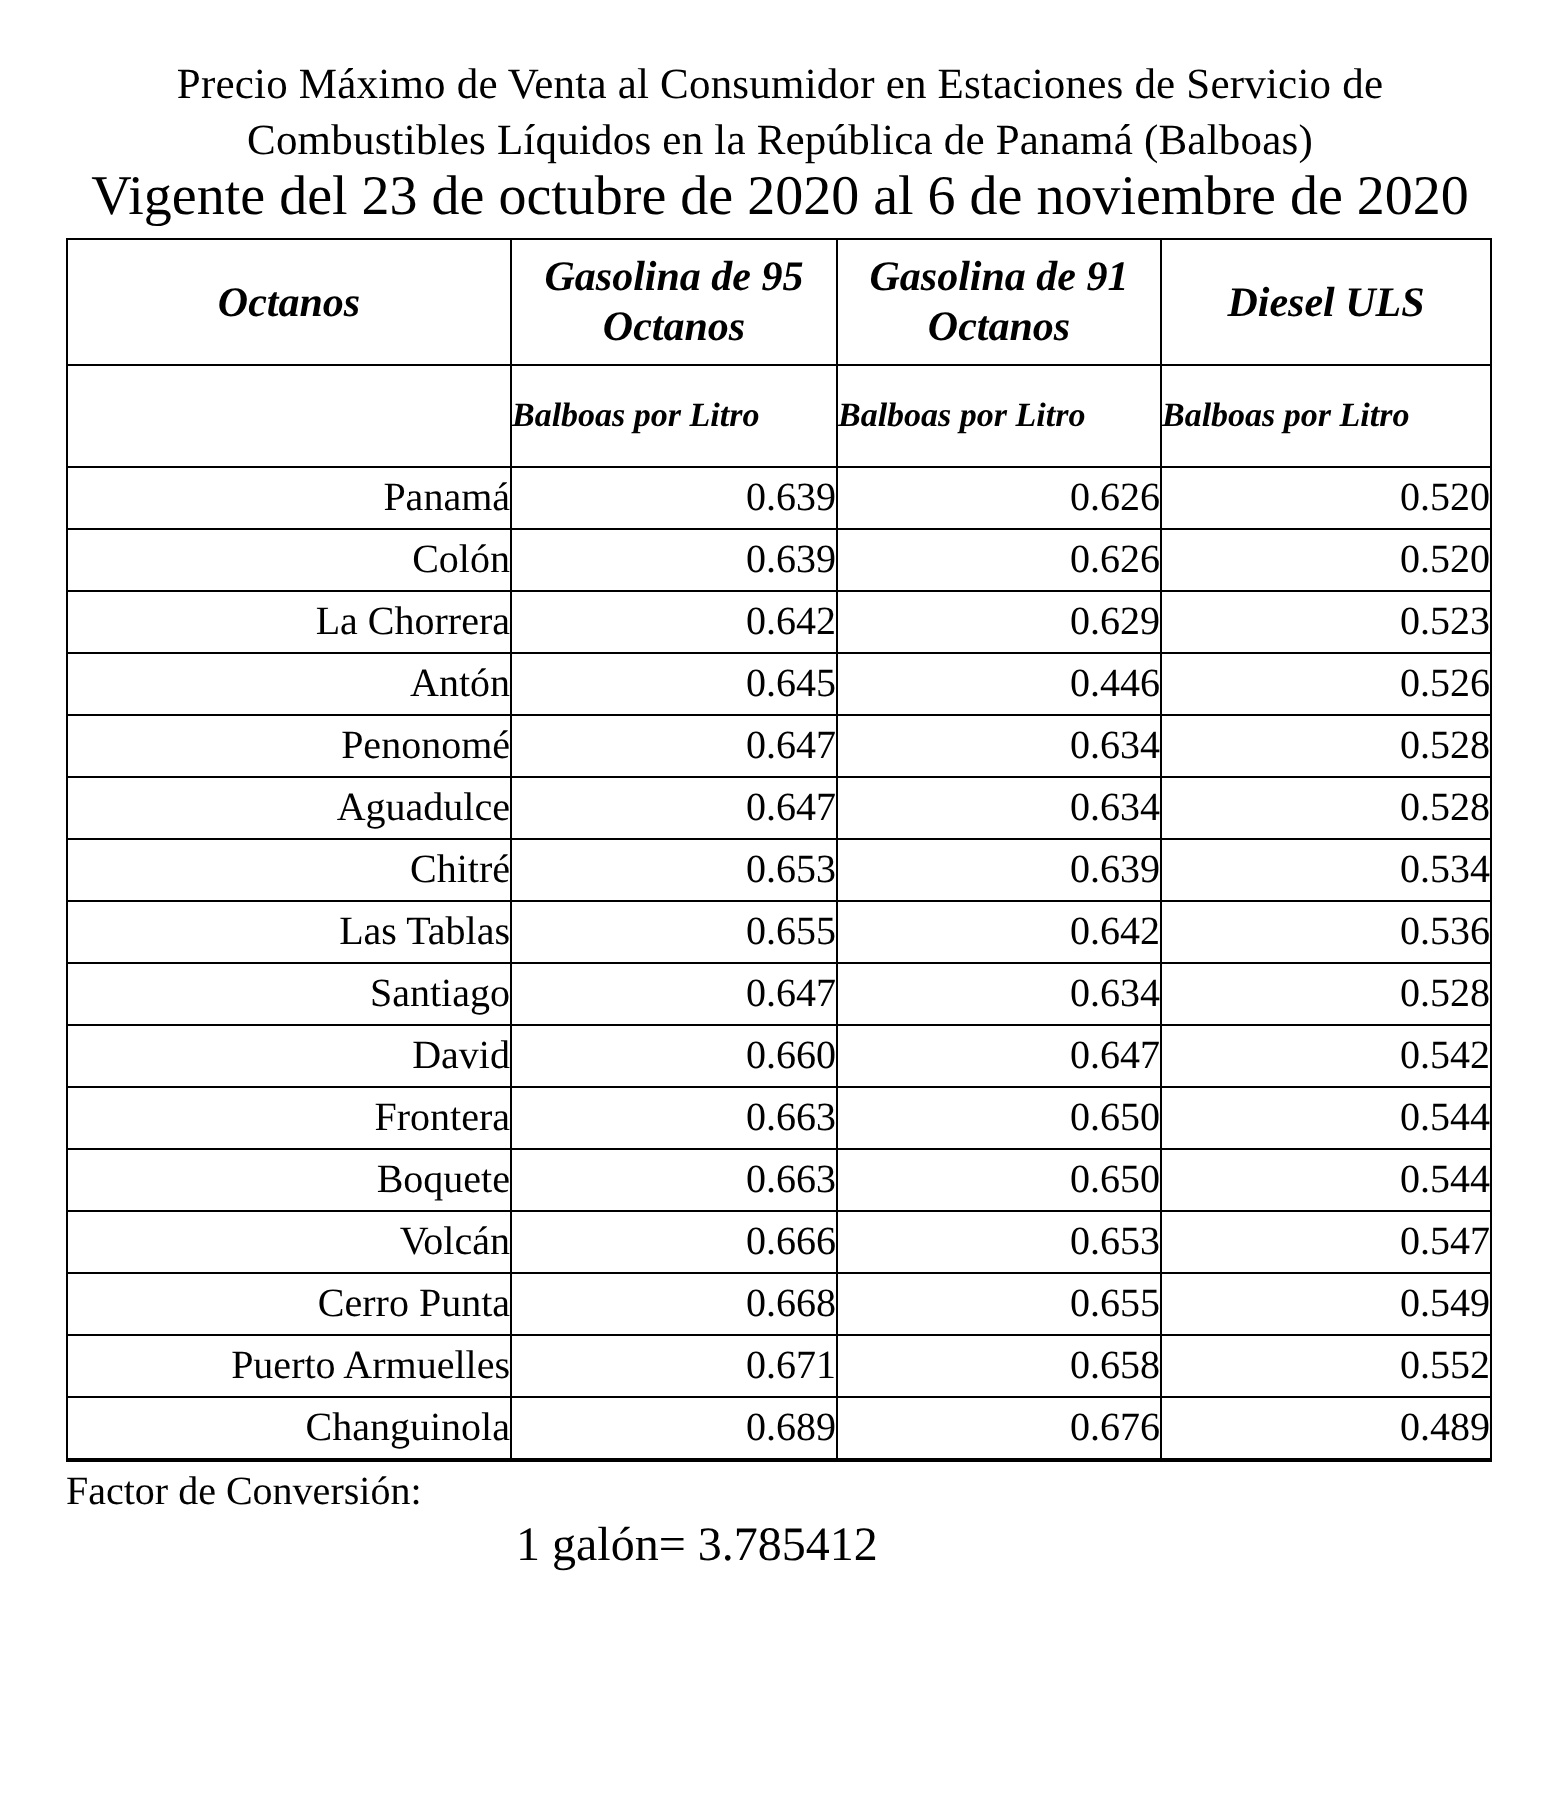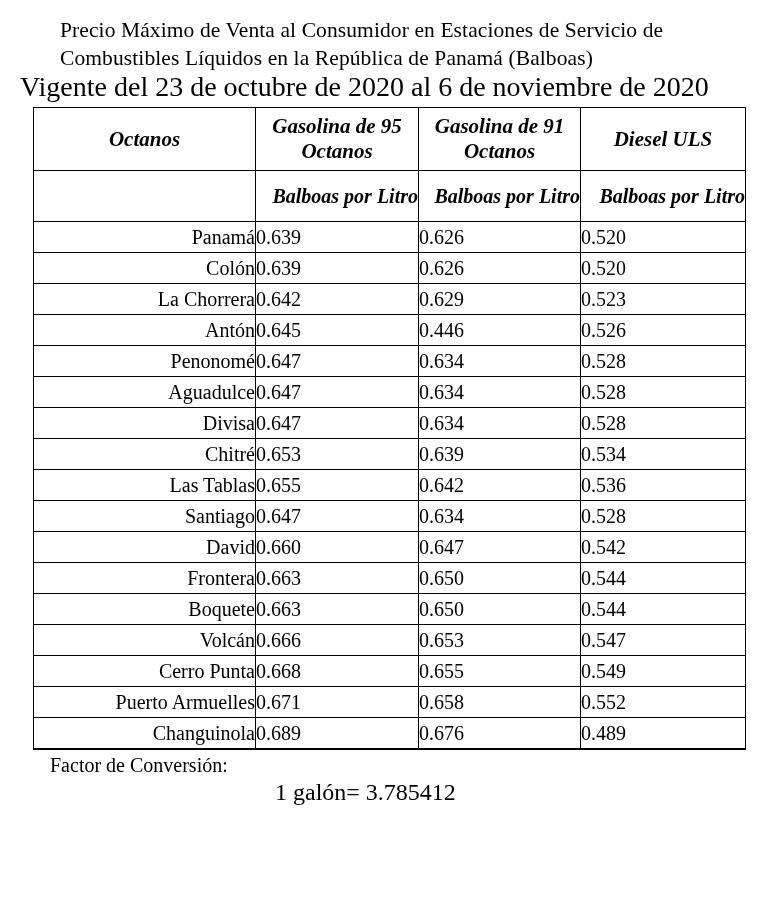--- a/index.html
+++ b/index.html
@@ -19,21 +19,22 @@
   .page {
     width: 780px;
     height: 908px;
     position: relative;
     box-sizing: border-box;
   }
 
   
   .title-block {
     padding-top: 16px;
-    text-align: left;
+    text-align: center;
+    margin-top: 12px;
   }
   .title-line {
     font-size: 21.5px;
     line-height: 28px;
     font-weight: normal;
     letter-spacing: 0.1px;
     padding: 0 60px;
   }
   .subtitle-line {
     font-size: 28px;
@@ -74,50 +75,50 @@
     font-weight: bold;
     font-style: italic;
     font-size: 21px;
     line-height: 25px;
     text-align: center;
   }
   tr.head-units td {
     height: 50px;
     font-weight: bold;
     font-style: italic;
-    font-size: 20px;
+    font-size: 17px;
     line-height: 22px;
-    text-align: right;
+    text-align: left;
   }
   tr.head-units td.empty-cell { }
 
   
   tr.data-row td {
     height: 30px;
     font-size: 20px;
     line-height: 26px;
     font-weight: normal;
     font-style: normal;
   }
   td.city-cell {
     text-align: right;
     padding-left: 7px;
     white-space: nowrap;
   }
   td.num-cell {
-    text-align: left;
+    text-align: right;
   }
 
   tr.data-row.last-row td {
     border-bottom-width: 2.2px;
   }
 
   
   .footer {
-    margin: 2px 0 0 50px;
+    margin: 2px 0 0 33px;
     width: 712px;
     position: relative;
     height: 60px;
   }
   .footer-label {
     font-size: 20px;
     line-height: 27px;
     width: 210px;
   }
   .footer-value {
@@ -192,26 +193,20 @@
             <td class="num-cell">0.634</td>
             <td class="num-cell">0.528</td>
           </tr>
           <tr class="data-row">
             <td class="city-cell">Aguadulce</td>
             <td class="num-cell">0.647</td>
             <td class="num-cell">0.634</td>
             <td class="num-cell">0.528</td>
           </tr>
           <tr class="data-row">
-            <td class="city-cell">Divisa</td>
-            <td class="num-cell">0.647</td>
-            <td class="num-cell">0.634</td>
-            <td class="num-cell">0.528</td>
-          </tr>
-          <tr class="data-row">
             <td class="city-cell">Chitré</td>
             <td class="num-cell">0.653</td>
             <td class="num-cell">0.639</td>
             <td class="num-cell">0.534</td>
           </tr>
           <tr class="data-row">
             <td class="city-cell">Las Tablas</td>
             <td class="num-cell">0.655</td>
             <td class="num-cell">0.642</td>
             <td class="num-cell">0.536</td>

